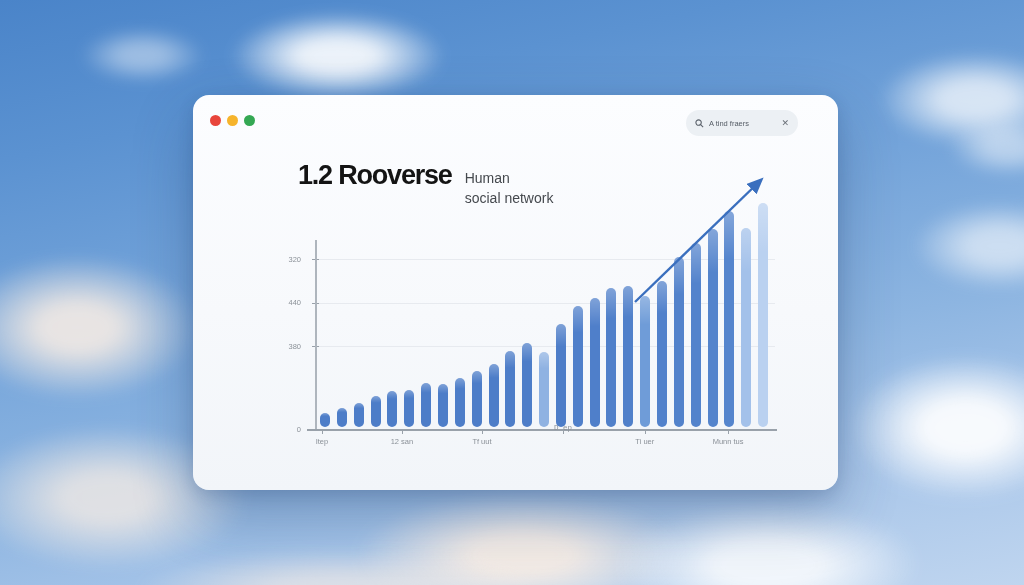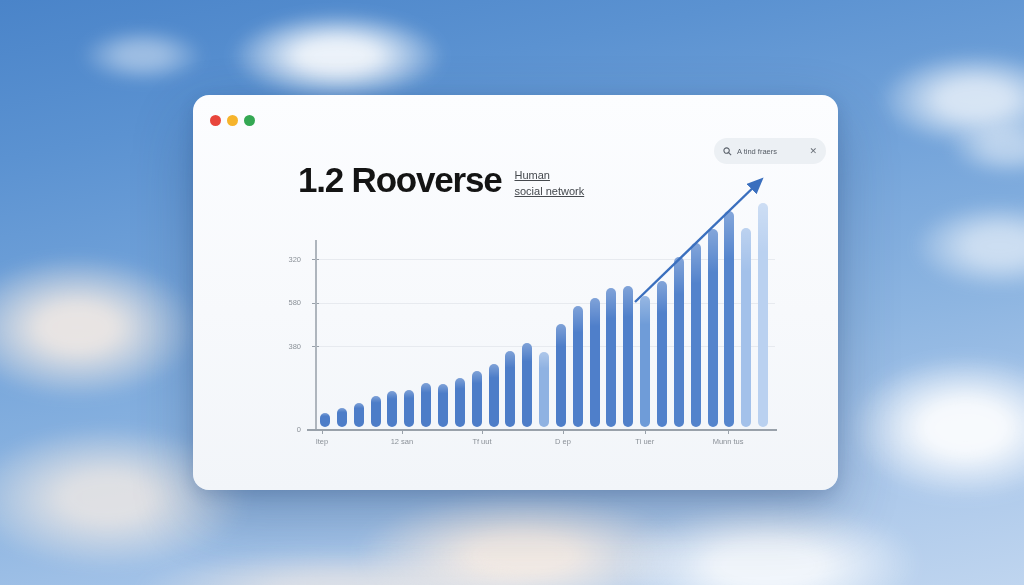--- a/index.html
+++ b/index.html
@@ -15,30 +15,30 @@
   .window{
     position:absolute;left:193px;top:95px;width:645px;height:395px;
     background:linear-gradient(180deg,#fcfdff 0%,#f7f9fc 55%,#f2f5f9 100%);
     border-radius:16px;
     box-shadow:0 24px 60px rgba(22,52,100,.30),0 5px 16px rgba(22,52,100,.16);
   }
   .traffic{position:absolute;left:17px;top:20px;display:flex;gap:6px;}
   .dot{width:11px;height:11px;border-radius:50%;}
 
   .search{
-    position:absolute;right:12px;top:15px;width:112px;height:26px;
+    position:absolute;right:40px;top:15px;width:112px;height:26px;
     background:#ecEFf4;background:#ecf0f4;border-radius:13px;
-    display:flex;align-items:center;gap:5px;padding:0 9px;box-sizing:border-box;margin-top:28px;
+    display:flex;align-items:center;gap:5px;padding:0 9px;box-sizing:border-box;
   }
   .search .q{font-size:7.5px;color:#565d66;flex:1;white-space:nowrap;overflow:hidden;}
   .search .x{font-size:9px;color:#6a7078;line-height:1;}
 
   .title-row{position:absolute;left:105px;top:67px;display:flex;align-items:flex-start;gap:13px;}
-  .title{font-size:35px;font-weight:800;color:#141414;letter-spacing:-1.2px;line-height:1;}
-  .subtitle{font-size:11px;color:#45494e;line-height:1.45;padding-top:6px;text-decoration:underline;}
+  .title{font-size:27px;font-weight:800;color:#141414;letter-spacing:-1.2px;line-height:1;}
+  .subtitle{font-size:14px;color:#45494e;line-height:1.45;padding-top:6px;}
 
   .chart-layer{position:absolute;left:0;top:0;width:645px;height:395px;}
   .gridline{position:absolute;height:1px;background:#e7eaef;}
   .xaxis{position:absolute;height:1.5px;background:#99a1aa;}
   .yaxis{position:absolute;width:1.5px;background:#aeb5bd;}
   .tickmark{position:absolute;background:#99a1aa;}
   .ytick-label{position:absolute;width:30px;text-align:right;font-size:7.5px;color:#8b9198;}
   .xtick-label{position:absolute;width:52px;text-align:center;font-size:7.5px;color:#8b9198;}
   .bar{position:absolute;width:10px;border-radius:5px;
        background-image:linear-gradient(180deg,rgba(255,255,255,.28) 0%,rgba(255,255,255,0) 22%);}
@@ -87,34 +87,34 @@
     </div>
 
     <div class="chart-layer" id="chart-layer">
         <div class="tickmark" style="left: 119px; top: 334px; width: 7px; height: 1px;"></div>
         <div class="ytick-label" style="left: 78px; top: 329.5px;">0</div>
         <div class="gridline" style="left: 122px; top: 251.391px; width: 460px;"></div>
         <div class="tickmark" style="left: 119px; top: 251.391px; width: 7px; height: 1px;"></div>
         <div class="ytick-label" style="left: 78px; top: 246.891px;">380</div>
         <div class="gridline" style="left: 122px; top: 207.913px; width: 460px;"></div>
         <div class="tickmark" style="left: 119px; top: 207.913px; width: 7px; height: 1px;"></div>
-        <div class="ytick-label" style="left: 78px; top: 203.413px;">580</div>
+        <div class="ytick-label" style="left: 78px; top: 203.413px;">440</div>
         <div class="gridline" style="left: 122px; top: 164.435px; width: 460px;"></div>
         <div class="tickmark" style="left: 119px; top: 164.435px; width: 7px; height: 1px;"></div>
         <div class="ytick-label" style="left: 78px; top: 159.935px;">320</div>
         <div class="yaxis" style="left: 122px; top: 145px; height: 189px;"></div>
         <div class="xaxis" style="left: 114px; top: 334px; width: 470px;"></div>
         <div class="tickmark" style="left: 128.9px; top: 335px; width: 1px; height: 4px;"></div>
         <div class="xtick-label" style="left: 102.9px; top: 342px;">Itep</div>
         <div class="tickmark" style="left: 208.94px; top: 335px; width: 1px; height: 4px;"></div>
         <div class="xtick-label" style="left: 182.94px; top: 342px;">12 san</div>
         <div class="tickmark" style="left: 288.98px; top: 335px; width: 1px; height: 4px;"></div>
         <div class="xtick-label" style="left: 262.98px; top: 342px;">Tf uut</div>
         <div class="tickmark" style="left: 369.94px; top: 335px; width: 1px; height: 4px;"></div>
-        <div class="xtick-label" style="left: 343.94px; top: 342px;">D ep</div>
+        <div class="xtick-label" style="left: 343.94px; top: 329px; font-family: Liberation Mono, monospace;">D ep</div>
         <div class="tickmark" style="left: 451.82px; top: 335px; width: 1px; height: 4px;"></div>
         <div class="xtick-label" style="left: 425.82px; top: 342px;">Ti uer</div>
         <div class="tickmark" style="left: 535.08px; top: 335px; width: 1px; height: 4px;"></div>
         <div class="xtick-label" style="left: 509.08px; top: 342px;">Munn tus</div>
         <div class="bar" style="left: 127px; top: 318.087px; height: 13.913px; background-color: rgb(77, 125, 200);"></div>
         <div class="bar" style="left: 143.85px; top: 313.087px; height: 18.913px; background-color: rgb(77, 125, 200);"></div>
         <div class="bar" style="left: 160.7px; top: 308.087px; height: 23.913px; background-color: rgb(77, 125, 200);"></div>
         <div class="bar" style="left: 177.55px; top: 300.913px; height: 31.087px; background-color: rgb(77, 125, 200);"></div>
         <div class="bar" style="left: 194.4px; top: 295.913px; height: 36.087px; background-color: rgb(77, 125, 200);"></div>
         <div class="bar" style="left: 211.25px; top: 295.043px; height: 36.9565px; background-color: rgb(77, 125, 200);"></div>

